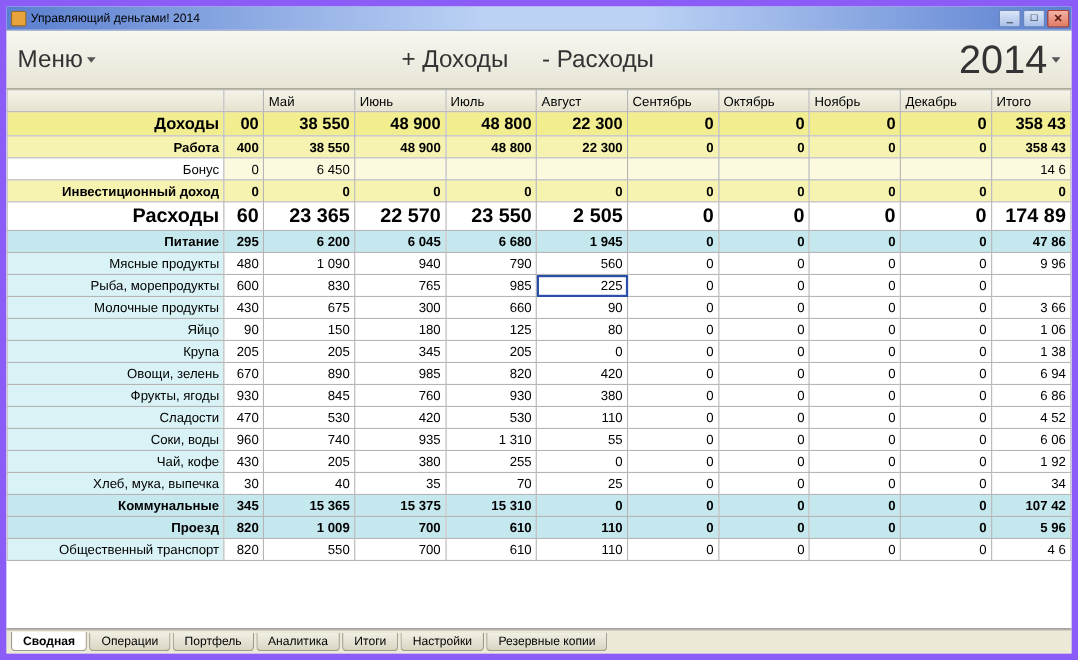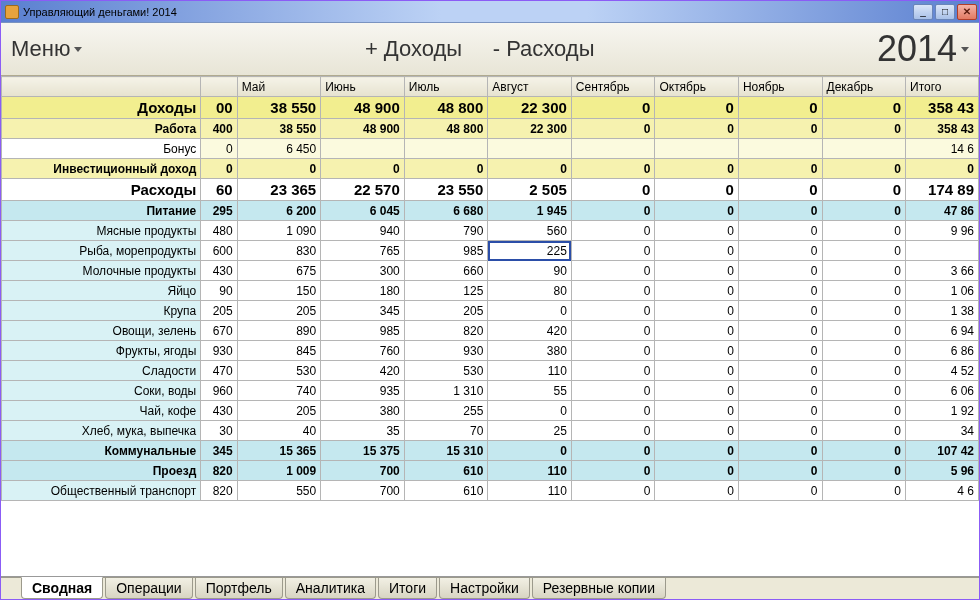--- a/index.html
+++ b/index.html
@@ -8,21 +8,21 @@
     font-family: Tahoma, Arial, sans-serif;
     font-size: 12px;
     background: #ece9d8;
     width: 980px;
     height: 600px;
     overflow: hidden;
   }
   .window {
     width: 980px;
     height: 600px;
-    border: 1px solid #8b5cf6;
+    border: 6px solid #8b5cf6;
     background: #fff;
     display: flex;
     flex-direction: column;
   }
   .titlebar {
     height: 22px;
     background: linear-gradient(to right, #5a7fd0, #bcd2f5 45%, #bcd2f5 60%, #5a7fd0);
     display: flex;
     align-items: center;
     padding: 0 2px 0 4px;
@@ -93,21 +93,21 @@
     text-align: left;
     font-size: 12px;
   }
   td.num { text-align:right; }
   td.label { text-align:right; }
   .row-income-head td { background:#f2ee8f; font-weight:bold; font-size:15px; }
   .row-income-head td.num { font-size:15px; }
   .row-income-sub td { background:#f6f2af; font-weight:bold; }
   .row-income-leaf td { background:#fbfade; }
   .row-income-leaf td.label { background:#fff; }
-  .row-expense-head td { background:#fff; font-weight:bold; font-size:15px; }
+  .row-expense-head td { background:#fff; font-weight:bold; font-size:18px; }
   .row-expense-sub td { background:#c5e8ef; font-weight:bold; }
   .row-expense-leaf td.num { background:#fff; }
   .row-expense-leaf td.label { background:#d9f2f5; }
   td.indent1 { padding-left: 12px; }
   td.indent2 { padding-left: 24px; }
   .selected-cell {
     outline: 2px solid #2b4ea8;
     outline-offset:-2px;
     background:#fff !important;
     margin-top:32px;
@@ -115,22 +115,22 @@
   .col-narrow { width:34px; }
   .col-cat { width:186px; }
   .col-month { width:78px; }
   .col-total { width:68px; }
   .tabs {
     height: 22px;
     background:#ece9d8;
     border-top:1px solid #9c9a8c;
     display:flex;
     align-items:center;
-    padding-left:20px;
-    font-size:14px;
+    padding-left:4px;
+    font-size:11px;
   }
   .tab {
     background: linear-gradient(#f2f0e4,#d8d5c3);
     border:1px solid #9c9a8c;
     border-top:none;
     border-bottom-left-radius:4px;
     border-bottom-right-radius:4px;
     padding:2px 10px;
     margin-right:2px;
     cursor:pointer;

